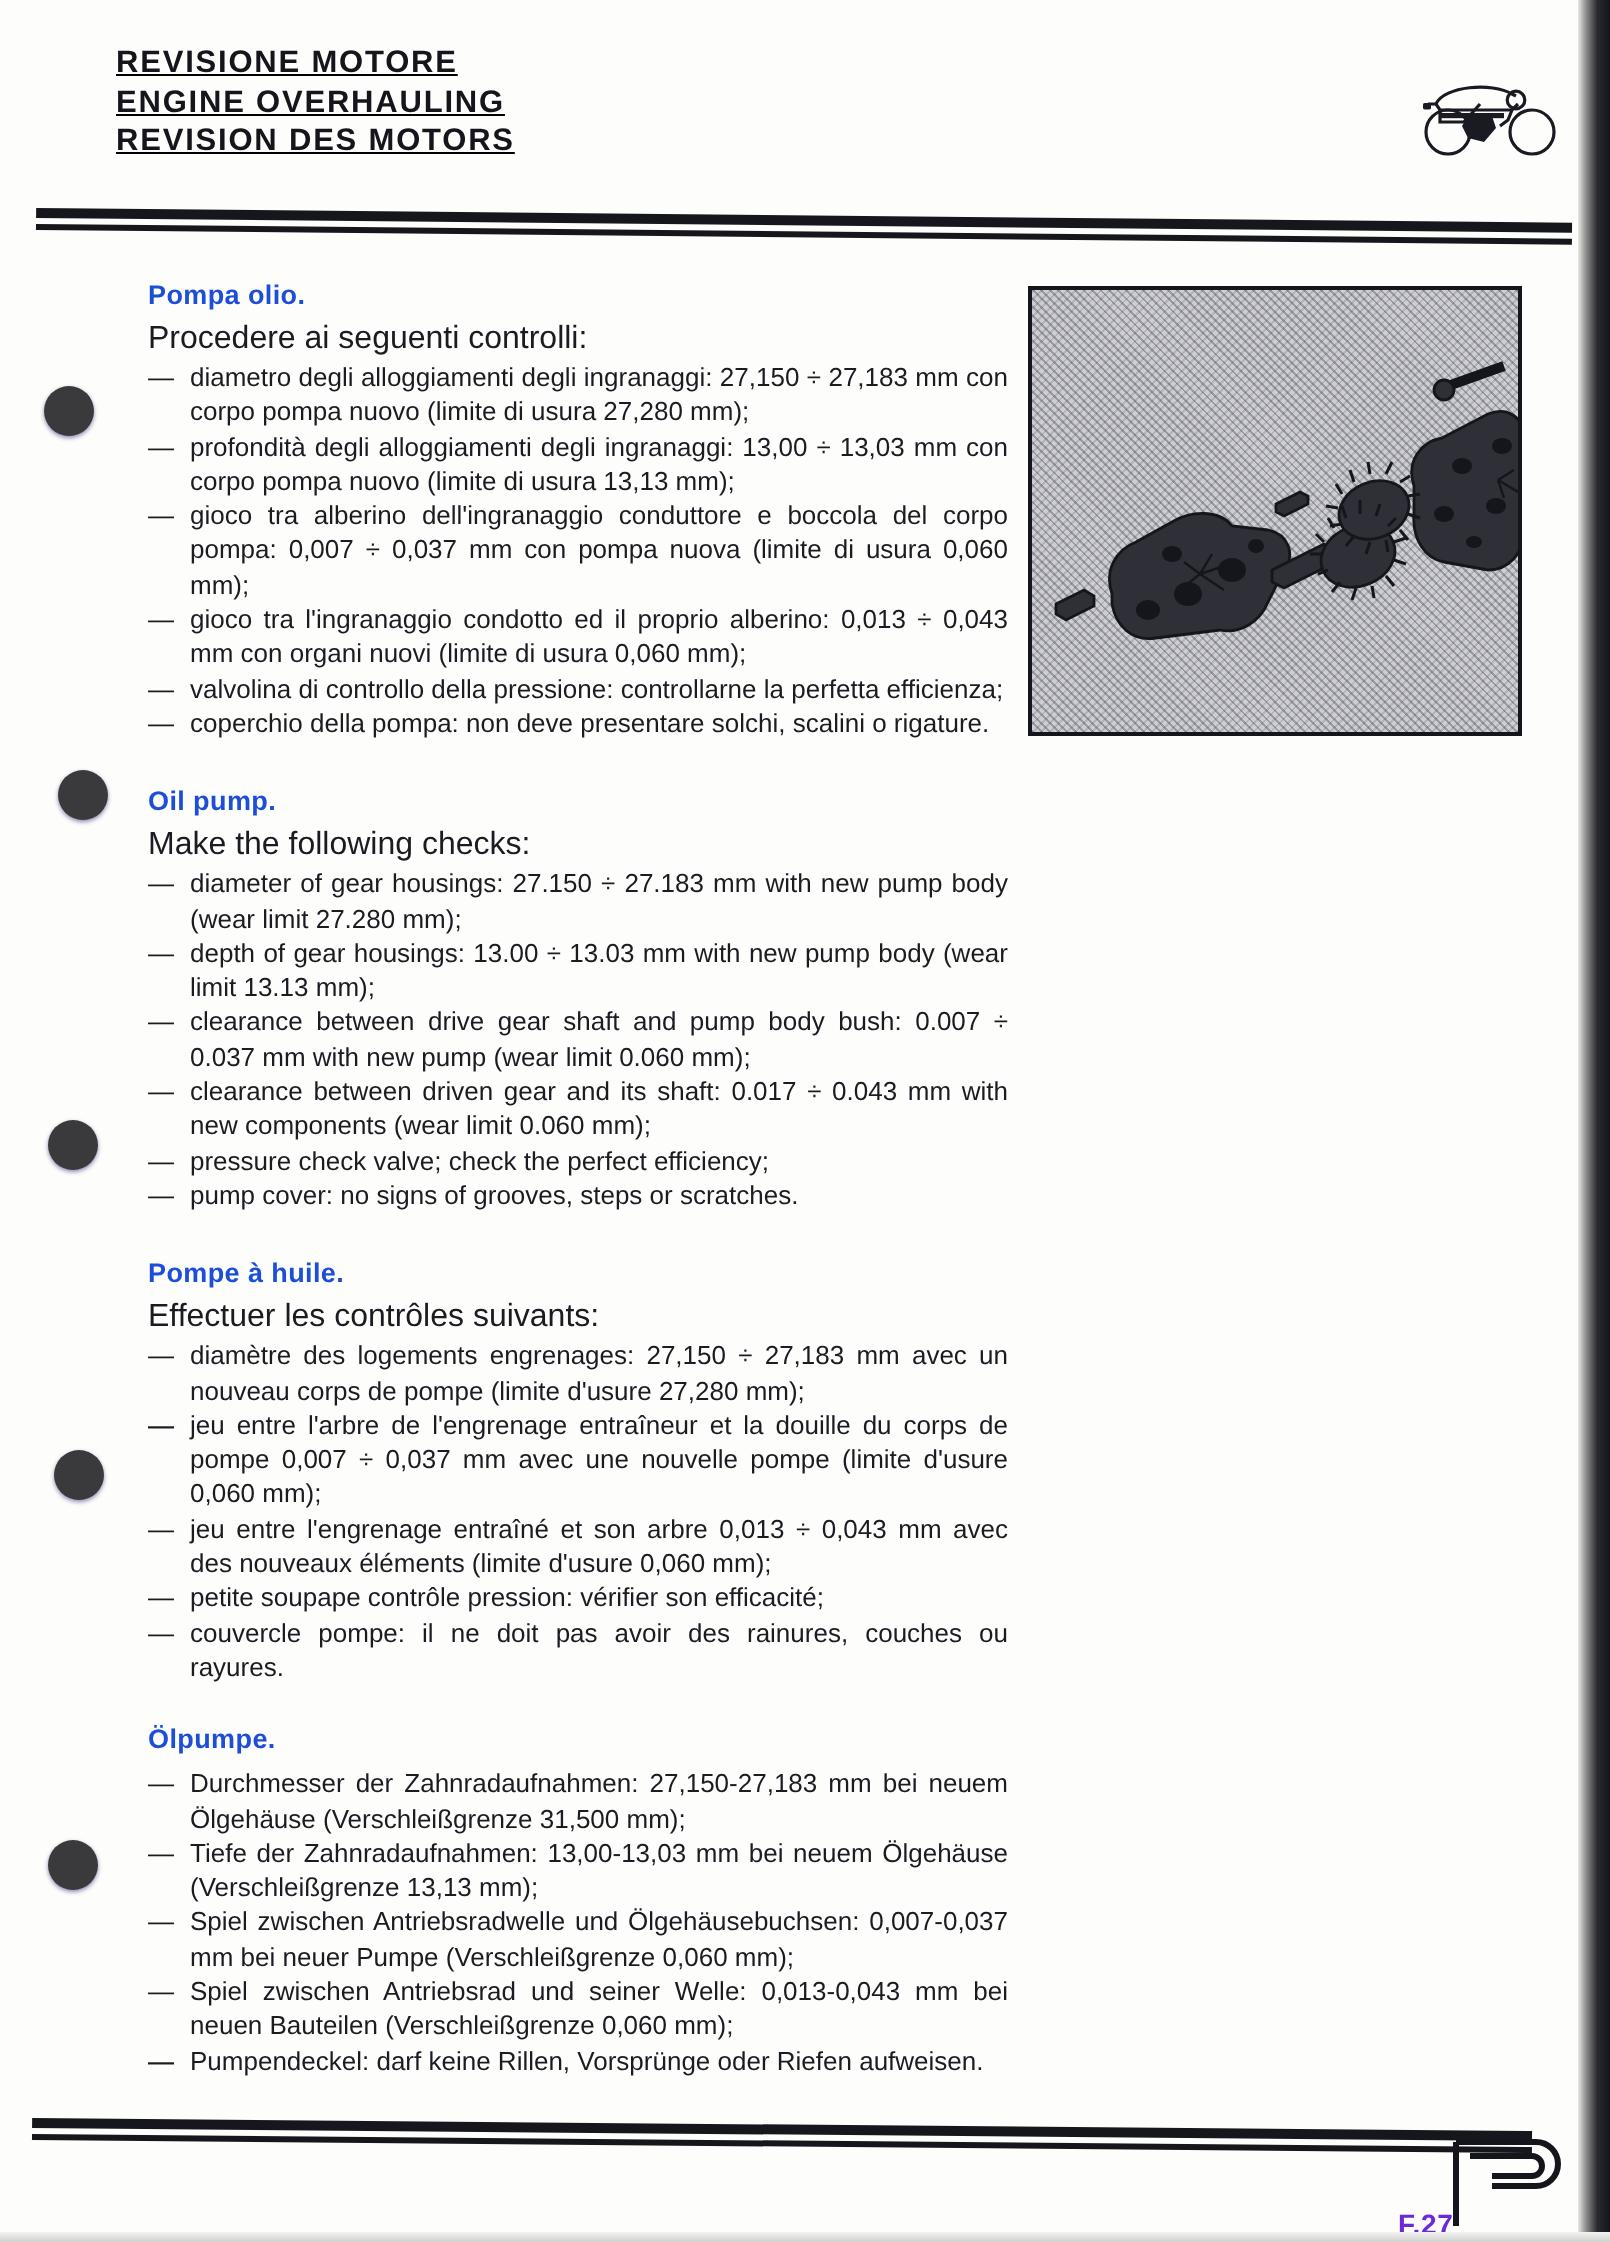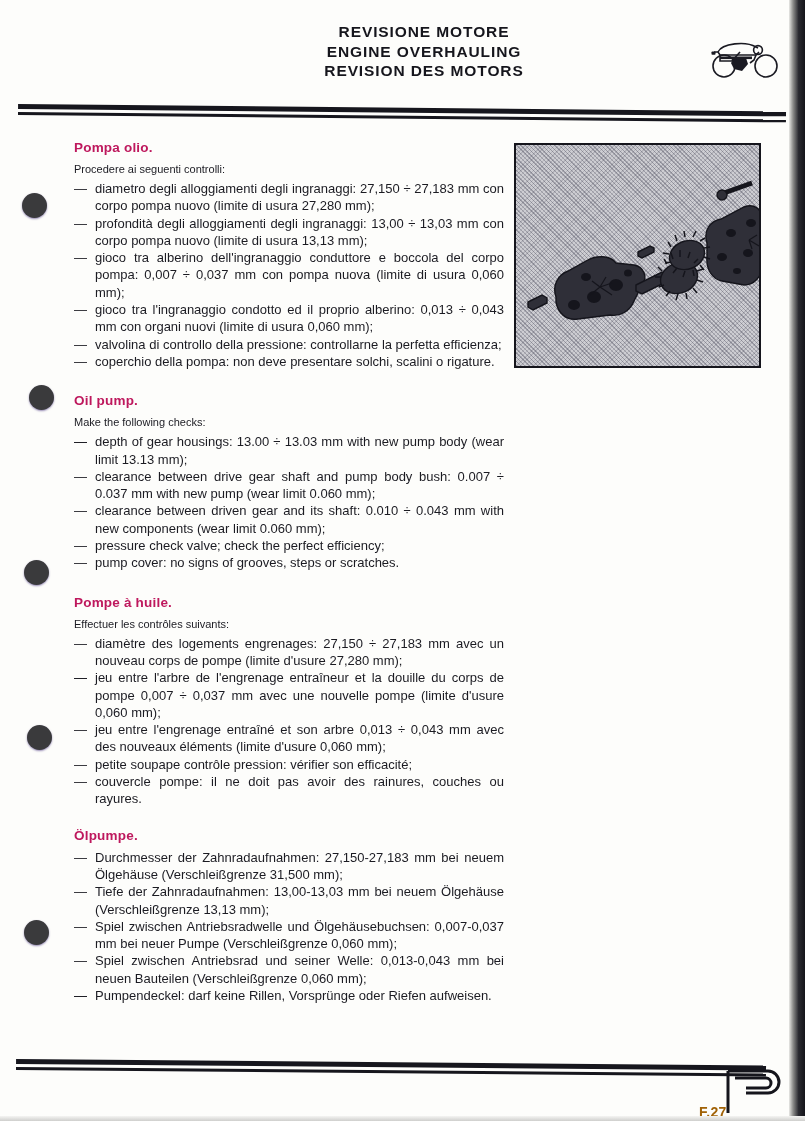--- a/index.html
+++ b/index.html
@@ -32,22 +32,22 @@
     background: linear-gradient(to bottom, #f4f4f2 0%, #cfcfcd 100%);
   }
 
   
   .header {
     position: absolute;
     top: 22px; left: 0;
     width: 790px;
   }
   .header-titles {
-    text-align: center;
     padding-left: 58px;
+    text-decoration: underline;
   }
   .header-titles div {
     font-weight: bold;
     font-size: 15.5px;
     letter-spacing: 0.9px;
     color: #15151c;
     line-height: 19.5px;
     white-space: nowrap;
   }
 
@@ -115,26 +115,26 @@
   
   .content {
     position: absolute;
     left: 74px; top: 140px;
     width: 430px;
   }
   .block { margin-bottom: 4px; }
   .block-heading {
     font-weight: bold;
     font-size: 13.5px;
-    color: #be185d;
+    color: #1d4ed8;
     letter-spacing: 0.2px;
     margin-bottom: 6px;
   }
   .block-intro {
-    font-size: 11px;
+    font-size: 16px;
     color: #1b1b22;
     margin-bottom: 2px;
     line-height: 17px;
   }
   ul.items {
     list-style: none;
     margin: 0;
     padding: 0;
   }
   ul.items li {
@@ -157,21 +157,21 @@
 
   
   .block.italian ul.items li { }
 
   
   .folio {
     position: absolute;
     left: 699px; top: 1104px;
     font-weight: bold;
     font-size: 14px;
-    color: #a16207;
+    color: #6d28d9;
     letter-spacing: 0.3px;
   }
   .logo {
     position: absolute;
     left: 726px; top: 1068px;
     width: 56px; height: 48px;
   }
 </style>
 </head>
 <body>
@@ -293,24 +293,24 @@
         <li><span class="dash">—</span><span>coperchio della pompa: non deve presentare solchi, scalini o rigature.</span></li>
       </ul>
     </div>
 
     <div class="spacer-lg"></div>
 
     <div class="block english">
       <div class="block-heading">Oil pump.</div>
       <div class="block-intro">Make the following checks:</div>
       <ul class="items">
-        <li><span class="dash">—</span></li>
+        <li><span class="dash">—</span><span>diameter of gear housings: 27.150 ÷ 27.183 mm with new pump body (wear limit 27.280 mm);</span></li>
         <li><span class="dash">—</span><span>depth of gear housings: 13.00 ÷ 13.03 mm with new pump body (wear limit 13.13 mm);</span></li>
         <li><span class="dash">—</span><span>clearance between drive gear shaft and pump body bush: 0.007 ÷ 0.037 mm with new pump (wear limit 0.060 mm);</span></li>
-        <li><span class="dash">—</span><span>clearance between driven gear and its shaft: 0.010 ÷ 0.043 mm with new components (wear limit 0.060 mm);</span></li>
+        <li><span class="dash">—</span><span>clearance between driven gear and its shaft: 0.017 ÷ 0.043 mm with new components (wear limit 0.060 mm);</span></li>
         <li><span class="dash">—</span><span>pressure check valve; check the perfect efficiency;</span></li>
         <li><span class="dash">—</span><span>pump cover: no signs of grooves, steps or scratches.</span></li>
       </ul>
     </div>
 
     <div class="spacer-lg"></div>
 
     <div class="block french">
       <div class="block-heading">Pompe à huile.</div>
       <div class="block-intro">Effectuer les contrôles suivants:</div>

